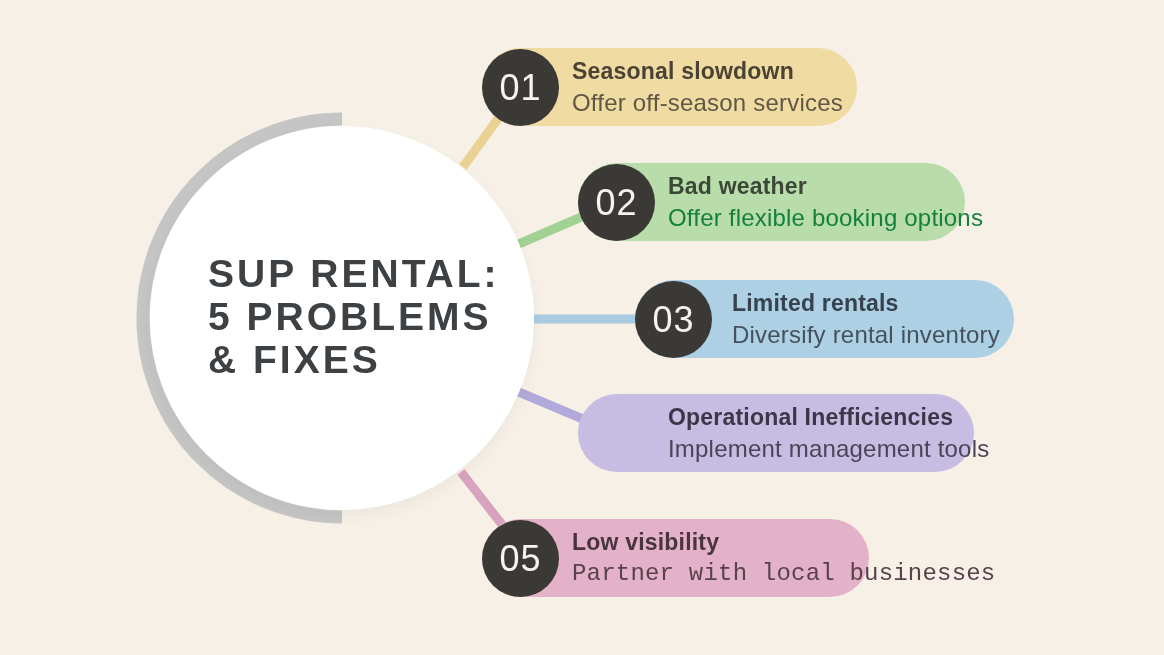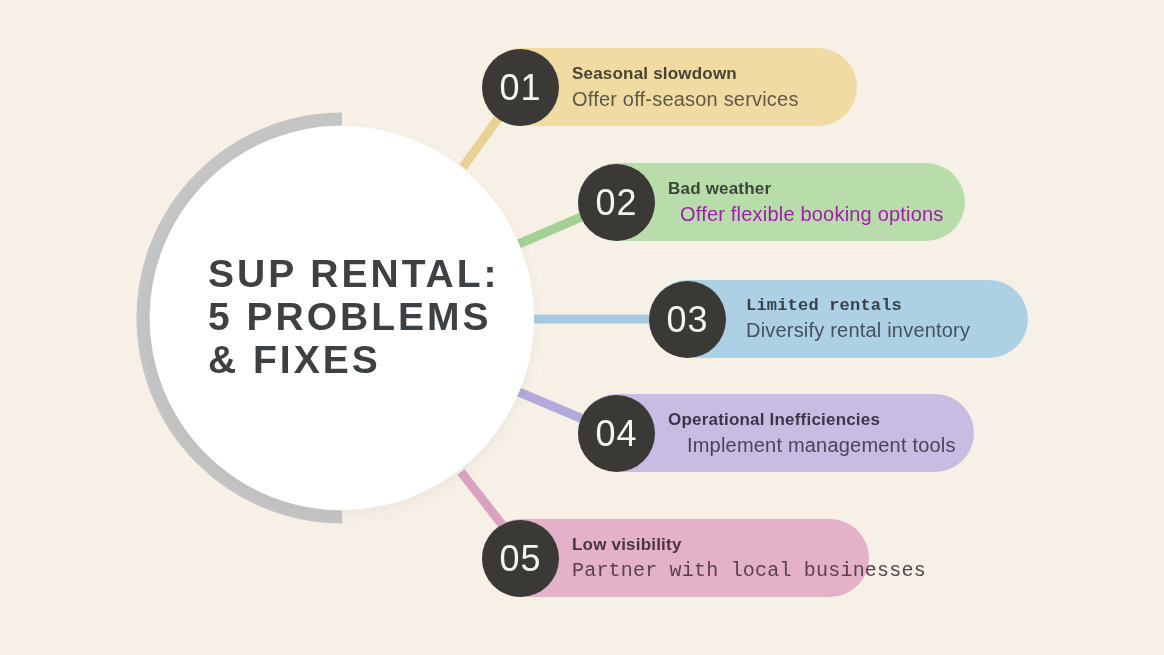--- a/index.html
+++ b/index.html
@@ -74,33 +74,33 @@
   }
   .texts {
     position: absolute;
     left: 90px;
     top: 50%;
     transform: translateY(-50%);
     white-space: nowrap;
   }
   .item-3 .texts { left: 97px; }
   .problem {
-    font-size: 17px;
+    font-size: 23px;
     font-weight: bold;
     letter-spacing: 0.2px;
     margin-bottom: 4px;
   }
   .fix {
-    font-size: 20px;
+    font-size: 24px;
     font-weight: 400;
     letter-spacing: 0.2px;
   }
   .item-1 { left: 482px; top: 48px;  width: 375px; }
   .item-2 { left: 578px; top: 163px; width: 387px; }
-  .item-3 { left: 649px; top: 280px; width: 379px; }
+  .item-3 { left: 635px; top: 280px; width: 379px; }
   .item-4 { left: 578px; top: 394px; width: 396px; }
   .item-5 { left: 482px; top: 519px; width: 387px; }
 </style>
 </head>
 <body>
 
 <div class="canvas" style="background-color: rgb(246, 240, 231);">
 
   <svg class="decor-svg" width="1164" height="655" viewBox="0 0 1164 655">
     <path d="M 342 119 A 199 199 0 0 0 342 517" fill="none" stroke-width="13" style="stroke: rgb(197, 197, 197);"></path>
@@ -128,43 +128,40 @@
     </div>
   </div>
 
   <div class="item item-2">
     <div class="pill" style="background-color: rgb(185, 220, 171);"></div>
     <div class="badge" style="background-color: rgb(59, 57, 54);">
       <span class="badge-num" style="color: rgb(246, 244, 238); text-align: center;">02</span>
     </div>
     <div class="texts">
       <div class="problem" style="color: rgb(59, 71, 55);">Bad weather</div>
-      <div class="fix" style="color: #a21caf; margin-left: 12px;">Offer flexible booking options</div>
+      <div class="fix" style="color: #15803d;">Offer flexible booking options</div>
     </div>
   </div>
 
   <div class="item item-3">
     <div class="pill" style="background-color: rgb(174, 208, 228);"></div>
     <div class="badge" style="background-color: rgb(59, 57, 54);">
       <span class="badge-num" style="color: rgb(246, 244, 238);">03</span>
     </div>
     <div class="texts">
-      <div class="problem" style="color: rgb(54, 66, 77); font-family: Liberation Mono, monospace;">Limited rentals</div>
+      <div class="problem" style="color: rgb(54, 66, 77);">Limited rentals</div>
       <div class="fix" style="color: rgb(68, 82, 94);">Diversify rental inventory</div>
     </div>
   </div>
 
   <div class="item item-4">
     <div class="pill" style="background-color: rgb(199, 189, 227);"></div>
-    <div class="badge" style="background-color: rgb(59, 57, 54);">
-      <span class="badge-num" style="color: rgb(246, 244, 238);">04</span>
-    </div>
     <div class="texts">
       <div class="problem" style="color: rgb(59, 54, 72);">Operational Inefficiencies</div>
-      <div class="fix" style="color: rgb(75, 68, 88); margin-left: 19px;">Implement management tools</div>
+      <div class="fix" style="color: rgb(75, 68, 88);">Implement management tools</div>
     </div>
   </div>
 
   <div class="item item-5">
     <div class="pill" style="background-color: rgb(227, 178, 201);"></div>
     <div class="badge" style="background-color: rgb(59, 57, 54);">
       <span class="badge-num" style="color: rgb(246, 244, 238);">05</span>
     </div>
     <div class="texts">
       <div class="problem" style="color: rgb(74, 52, 64);">Low visibility</div>

